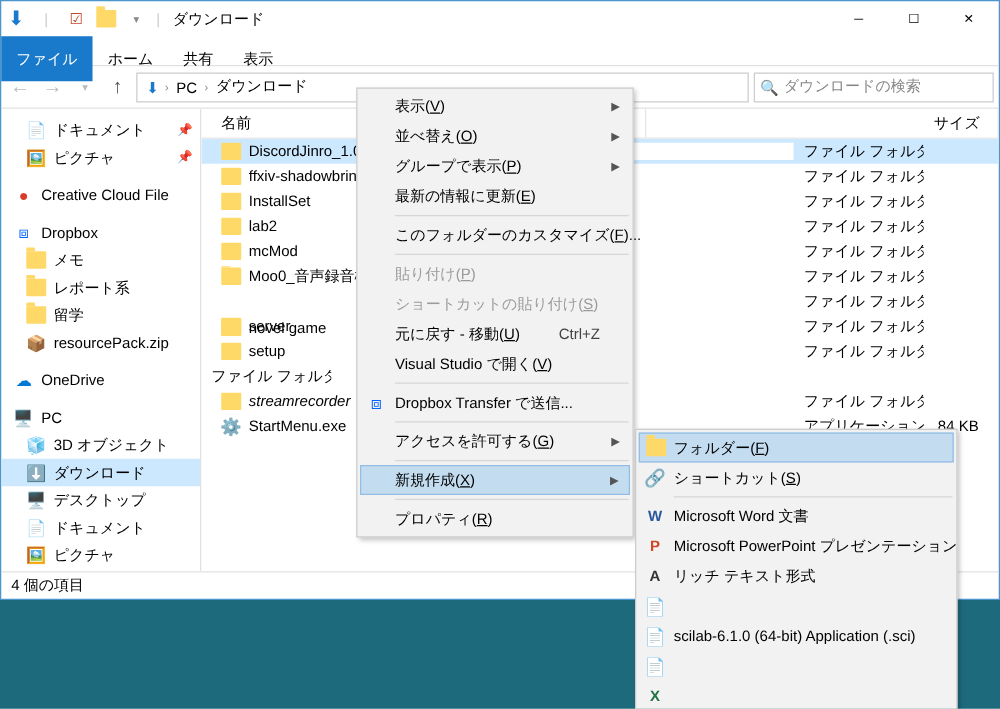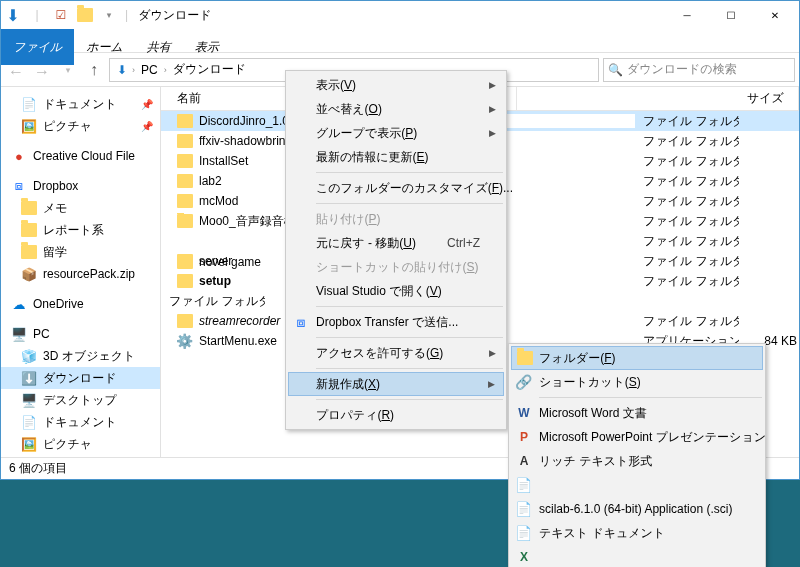--- a/index.html
+++ b/index.html
@@ -8,21 +8,21 @@
 .window { position: absolute; top: 0; left: 0; width: 800px; height: 480px; background: #fff; border: 1px solid #4a95cc; display: flex; flex-direction: column; }
 
 .titlebar { height: 28px; display: flex; align-items: center; padding: 0 2px; }
 .titlebar .qat { display: flex; align-items: center; gap: 4px; }
 .titlebar .qat-icon { width: 20px; height: 20px; display: flex; align-items: center; justify-content: center; }
 .titlebar .title { margin-left: 8px; }
 .titlebar .winbtns { margin-left: auto; display: flex; }
 .winbtn { width: 44px; height: 28px; display: flex; align-items: center; justify-content: center; font-family: "Segoe MDL2 Assets", sans-serif; font-size: 10px; }
 
 .ribbon { height: 24px; display: flex; align-items: stretch; border-bottom: 1px solid #e1e1e1; }
-.ribbon-tab { padding: 18px 12px; display: flex; align-items: center; font-style: italic; }
+.ribbon-tab { padding: 18px 12px; display: flex; align-items: center; }
 .ribbon-tab.file { background: #1979ca; color: #fff; }
 
 .navbar { height: 34px; display: flex; align-items: center; padding: 2px 4px; gap: 4px; border-bottom: 1px solid #e1e1e1; }
 .navbtn { width: 22px; height: 22px; display: flex; align-items: center; justify-content: center; color: #555; font-size: 16px; }
 .navbtn.dim { color: #bbb; }
 .addrbar { flex: 1; height: 24px; border: 1px solid #ccc; display: flex; align-items: center; padding: 0 4px; gap: 2px; }
 .addrbar .pc-icon { width: 16px; height: 16px; display: inline-flex; align-items: center; justify-content: center; }
 .addrbar .crumb { padding: 0 4px; }
 .addrbar .sep { color: #888; font-size: 9px; }
 .searchbox { width: 192px; height: 24px; border: 1px solid #ccc; display: flex; align-items: center; padding: 0 4px; color: #888; gap: 4px; }
@@ -42,21 +42,21 @@
 .col.name { flex: 1; margin-left: 8px; min-width: 0; }
 .col.kind { width: 102px; }
 .col.size { width: 60px; }
 .col-gap { width: 222px; }
 .filelist { flex: 1; overflow: hidden; }
 .file-row { display: flex; align-items: center; height: 20px; }
 .file-row .namecell { display: flex; align-items: center; gap: 6px; padding-left: 16px; overflow: hidden; white-space: nowrap; }
 .file-row .name-col { flex: 1; min-width: 0; overflow: hidden; position: relative; }
 .file-row .name-col.clip::after { content: ""; position: absolute; right: 0; top: 0; bottom: 0; width: 222px; background: #fff; }
 .file-row .kindcell { width: 104px; padding-left: 8px; white-space: nowrap; overflow: hidden; }
-.file-row .sizecell { width: 60px; text-align: right; padding-right: 2px; white-space: nowrap; }
+.file-row .sizecell { width: 60px; text-align: right; padding-right: 16px; white-space: nowrap; }
 .file-row.selected { background: #cce8ff; }
 .folder-icon { width: 16px; height: 14px; background: #ffd968; border-radius: 1px; position: relative; display: inline-block; }
 .folder-icon::before { content: ""; position: absolute; top: -3px; left: 0; width: 7px; height: 3px; background: #ffd968; border-radius: 1px 1px 0 0; }
 .exe-icon { width: 16px; height: 16px; display: inline-flex; align-items: center; justify-content: center; font-size: 14px; }
 
 .statusbar { height: 22px; border-top: 1px solid #e1e1e1; display: flex; align-items: center; padding: 0 8px; font-size: 11px; }
 
 
 .ctxmenu { position: absolute; background: #f2f2f2; border: 1px solid #ccc; box-shadow: 2px 2px 4px rgba(0,0,0,0.25); padding: 2px; }
 .ctx-item { display: flex; align-items: center; height: 24px; padding: 0 24px 0 28px; position: relative; white-space: nowrap; }
@@ -282,21 +282,21 @@
             <div class="name-col clip" style="flex: 1 1 0%;">
               <div class="namecell">
                 <span class="folder-icon"></span>
                 <span>server</span>
               </div>
             </div>
             <div class="kindcell">ファイル フォルダー</div>
             <div class="sizecell"></div>
           </div>
           <div class="file-row">
-            <div class="name-col clip" style="flex: 1 1 0%; font-weight: bold;">
+            <div class="name-col clip" style="flex: 1 1 0%;">
               <div class="namecell">
                 <span class="folder-icon"></span>
                 <span>setup</span>
               </div>
             </div>
             <div class="kindcell">ファイル フォルダー</div>
             <div class="sizecell"></div>
           </div>
           <div class="file-row">
             <div class="kindcell">ファイル フォルダー</div>
@@ -320,21 +320,21 @@
               </div>
             </div>
             <div class="kindcell">アプリケーション</div>
             <div class="sizecell">84 KB</div>
           </div>
         </div>
     </div>
   </div>
 
   <div class="statusbar">
-    <span>6 個の項目</span>
+    <span>4 個の項目</span>
   </div>
 </div>
 
 <div class="ctxmenu menu1" id="ctx1">
     <div class="ctx-item">
       <span>表示(<span class="ctx-u">V</span>)</span>
       <span class="arrow">▶</span>
     </div>
     <div class="ctx-item">
       <span>並べ替え(<span class="ctx-u">O</span>)</span>
@@ -348,26 +348,26 @@
       <span>最新の情報に更新(<span class="ctx-u">E</span>)</span>
     </div>
     <div class="ctx-sep"></div>
     <div class="ctx-item">
       <span>このフォルダーのカスタマイズ(<span class="ctx-u">F</span>)...</span>
     </div>
     <div class="ctx-sep"></div>
     <div class="ctx-item disabled">
       <span>貼り付け(<span class="ctx-u">P</span>)</span>
     </div>
+    <div class="ctx-item disabled">
+      <span>ショートカットの貼り付け(<span class="ctx-u">S</span>)</span>
+    </div>
     <div class="ctx-item">
       <span>元に戻す - 移動(<span class="ctx-u">U</span>)</span>
       <span class="shortcut">Ctrl+Z</span>
-    </div>
-    <div class="ctx-item disabled">
-      <span>ショートカットの貼り付け(<span class="ctx-u">S</span>)</span>
     </div>
     <div class="ctx-item">
       <span>Visual Studio で開く(<span class="ctx-u">V</span>)</span>
     </div>
     <div class="ctx-sep"></div>
     <div class="ctx-item">
       <span>Dropbox Transfer で送信...</span>
       <span class="ico" style="color: rgb(0, 97, 255);">⧈</span>
     </div>
     <div class="ctx-sep"></div>
@@ -418,20 +418,19 @@
     </div>
     <div class="ctx-item">
       <span class="ico">📄</span>
     </div>
     <div class="ctx-item">
       <span class="ico">📄</span>
       <span>scilab-6.1.0 (64-bit) Application (.sci)</span>
     </div>
     <div class="ctx-item">
       <span class="ico">📄</span>
-      <span>テキスト ドキュメント</span>
     </div>
     <div class="ctx-item">
       <span class="ico">
         <span class="doc-ico x">X</span>
       </span>
     </div>
   </div>
 
 </body></html>

